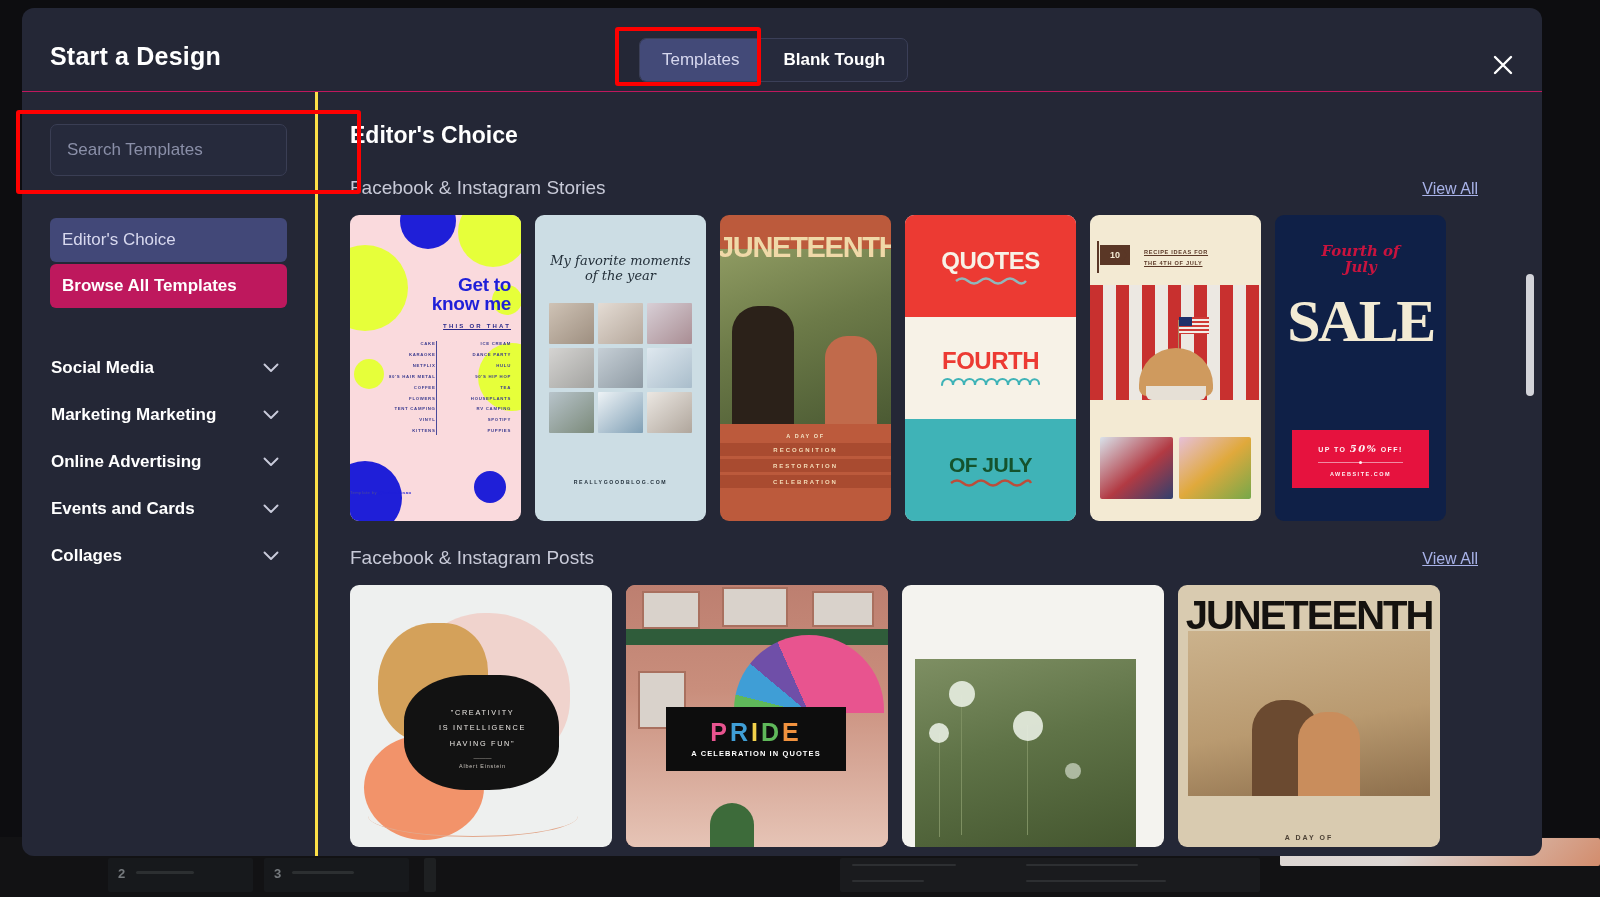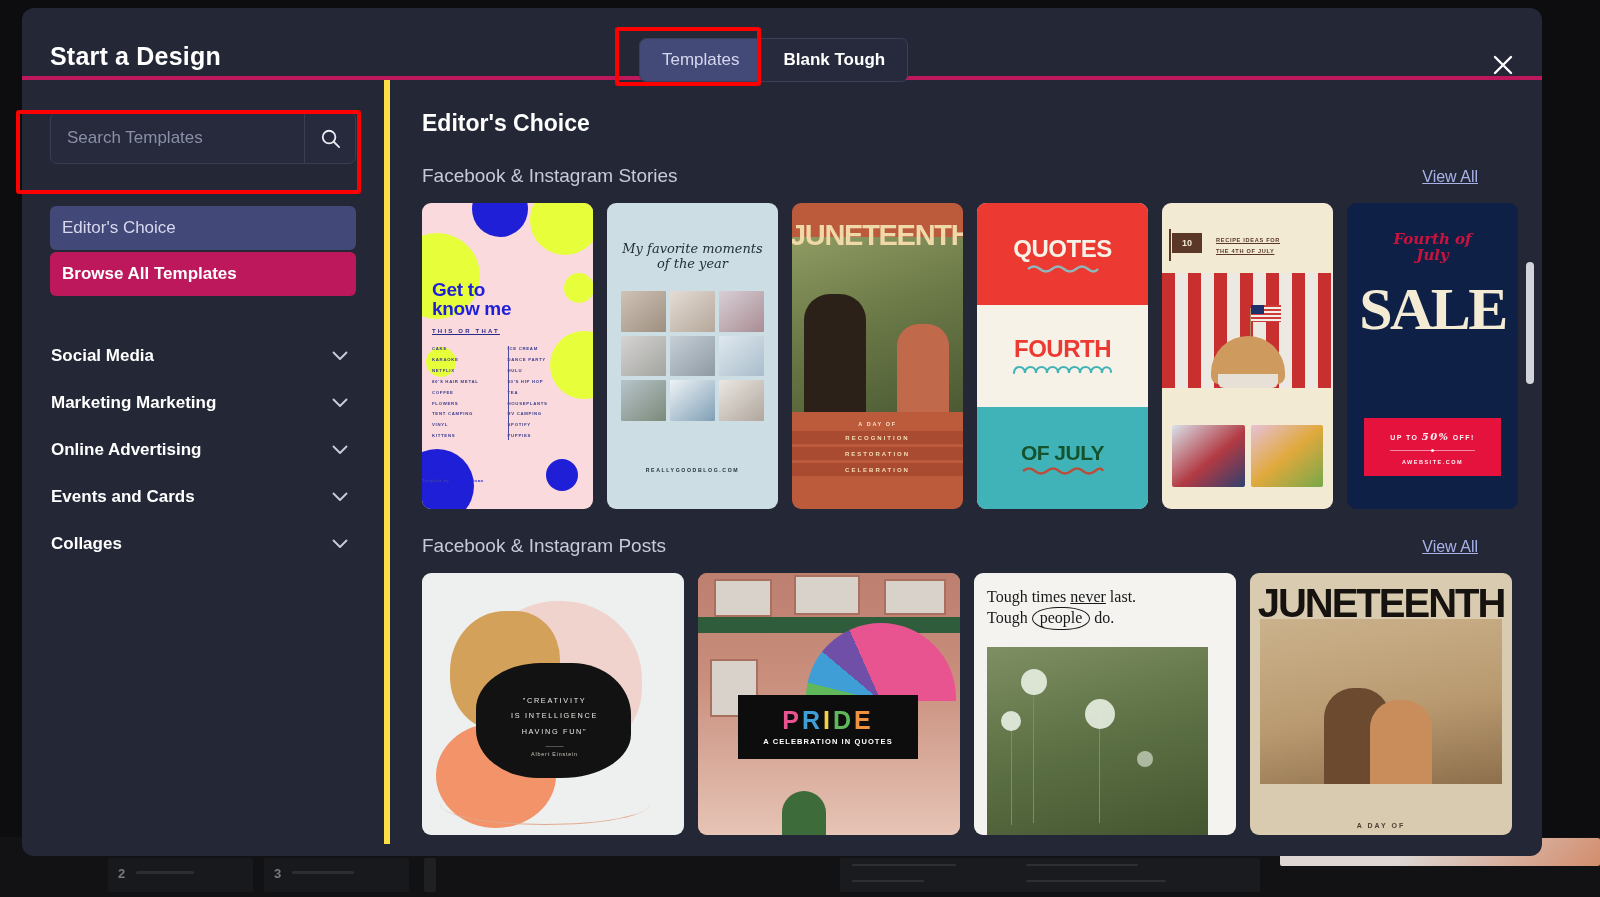--- a/index.html
+++ b/index.html
@@ -20,21 +20,21 @@
   .bg-line { position:absolute; background:#3a3d40; opacity:.6; height:3px; border-radius:2px; }
 
   
   #modal {
     position:absolute; left:22px; top:8px; width:1520px; height:848px;
     background:#242736; border-radius:12px; overflow:hidden;
   }
 
   
   #modal-header {
-    position:relative; height:72px; border-bottom:4px solid #be185d;
+    position:relative; height:84px; border-bottom:1px solid #be185d;
     display:flex; align-items:center;
   }
   #page-title {
     position:absolute; left:28px; top:34px;
     font-size:25px; font-weight:bold; color:#ffffff; letter-spacing:.2px;
   }
   #tab-group {
     position:absolute; left:617px; top:30px;
     display:flex; border:1px solid #3b3f58; border-radius:7px; overflow:hidden;
     background:#262a3c;
@@ -55,21 +55,21 @@
   
   .annot { position:absolute; border:4px solid #fe0000; border-radius:3px; pointer-events:none; z-index:40; }
   #annot-tab    { left:615px; top:27px;  width:146px; height:59px; }
   #annot-search { left:16px;  top:110px; width:345px; height:84px; }
 
   
   #modal-body { display:flex; height:764px; }
 
   
   #sidebar {
-    width:368px; border-right:6px solid #fde047;
+    width:296px; border-right:3px solid #fde047;
     padding:32px 28px 0 28px; position:relative; flex:none;
   }
   #search-wrap {
     display:flex; align-items:center; height:52px;
     border:1px solid #3a3e54; border-radius:7px; background:#262a3c; overflow:hidden;
   }
   #search-input {
     flex:1; background:transparent; border:none; outline:none;
     color:#e8e9f2; font-size:17px; padding:0 16px;
     font-family:"Liberation Sans", sans-serif;
@@ -110,21 +110,21 @@
   }
   .card-row { display:flex; gap:14px; }
 
   .card { border-radius:9px; overflow:hidden; position:relative; cursor:pointer; flex:none; }
   .story { width:171px; height:306px; }
   .post  { width:262px; height:262px; }
 
   
   .c1 { background:#fadadd; }
   .c1 .dot { position:absolute; border-radius:50%; }
-  .c1-inner { position:absolute; inset:0; padding:36px 10px 0; text-align:left; z-index:3;margin-top:41px; }
+  .c1-inner { position:absolute; inset:0; padding:60px 10px 0; text-align:right; z-index:3; }
   .c1-title { color:#1f1fd8; font-size:19px; font-weight:bold; line-height:1.02; letter-spacing:-.3px; }
   .c1-sub { color:#2a2a8a; font-size:6px; letter-spacing:2.2px; text-decoration:underline; margin-top:9px; font-weight:bold; }
   .c1-cols { display:flex; margin-top:10px; position:relative; }
   .c1-col { flex:1; }
   .c1-col div { color:#3a3a8f; font-size:4.3px; letter-spacing:.7px; line-height:2.55; font-weight:bold; }
   .c1-div { position:absolute; left:50%; top:2px; bottom:2px; width:1px; background:#4a4a9a; }
   .c1-foot { position:absolute; left:0; right:0; bottom:26px; font-size:4.2px; color:#4a4a9a; letter-spacing:.4px; }
   .c1-foot b { color:#1f1fd8; }
 
   
@@ -577,24 +577,20 @@
             <div class="p2-plant"></div>
             <div class="p2-box">
               <div>
                 <span class="p2-word" style="color:#e8548f">P</span><span class="p2-word" style="color:#3f9ed6">R</span><span class="p2-word" style="color:#f2d14b">I</span><span class="p2-word" style="color:#5fb85a">D</span><span class="p2-word" style="color:#f1923e">E</span>
               </div>
               <div class="p2-sub">A CELEBRATION IN QUOTES</div>
             </div>
           </div>
 
           <div class="card post p3">
-            <div class="p3-txt">
-              <div><span>Tough times </span><span class="p3-u">never</span><span> last.</span></div>
-              <div><span>Tough </span><span class="p3-circle">people</span><span> do.</span></div>
-            </div>
             <div class="p3-photo">
               <div class="stem" style="left:46px;  top:36px;  height:140px;"></div>
               <div class="dand" style="left:34px;  top:22px;  width:26px; height:26px;"></div>
               <div class="stem" style="left:112px; top:66px;  height:110px;"></div>
               <div class="dand" style="left:98px;  top:52px;  width:30px; height:30px;"></div>
               <div class="stem" style="left:24px;  top:74px;  height:104px;"></div>
               <div class="dand" style="left:14px;  top:64px;  width:20px; height:20px;"></div>
               <div class="dand" style="left:150px; top:104px; width:16px; height:16px; opacity:.6;"></div>
             </div>
           </div>

